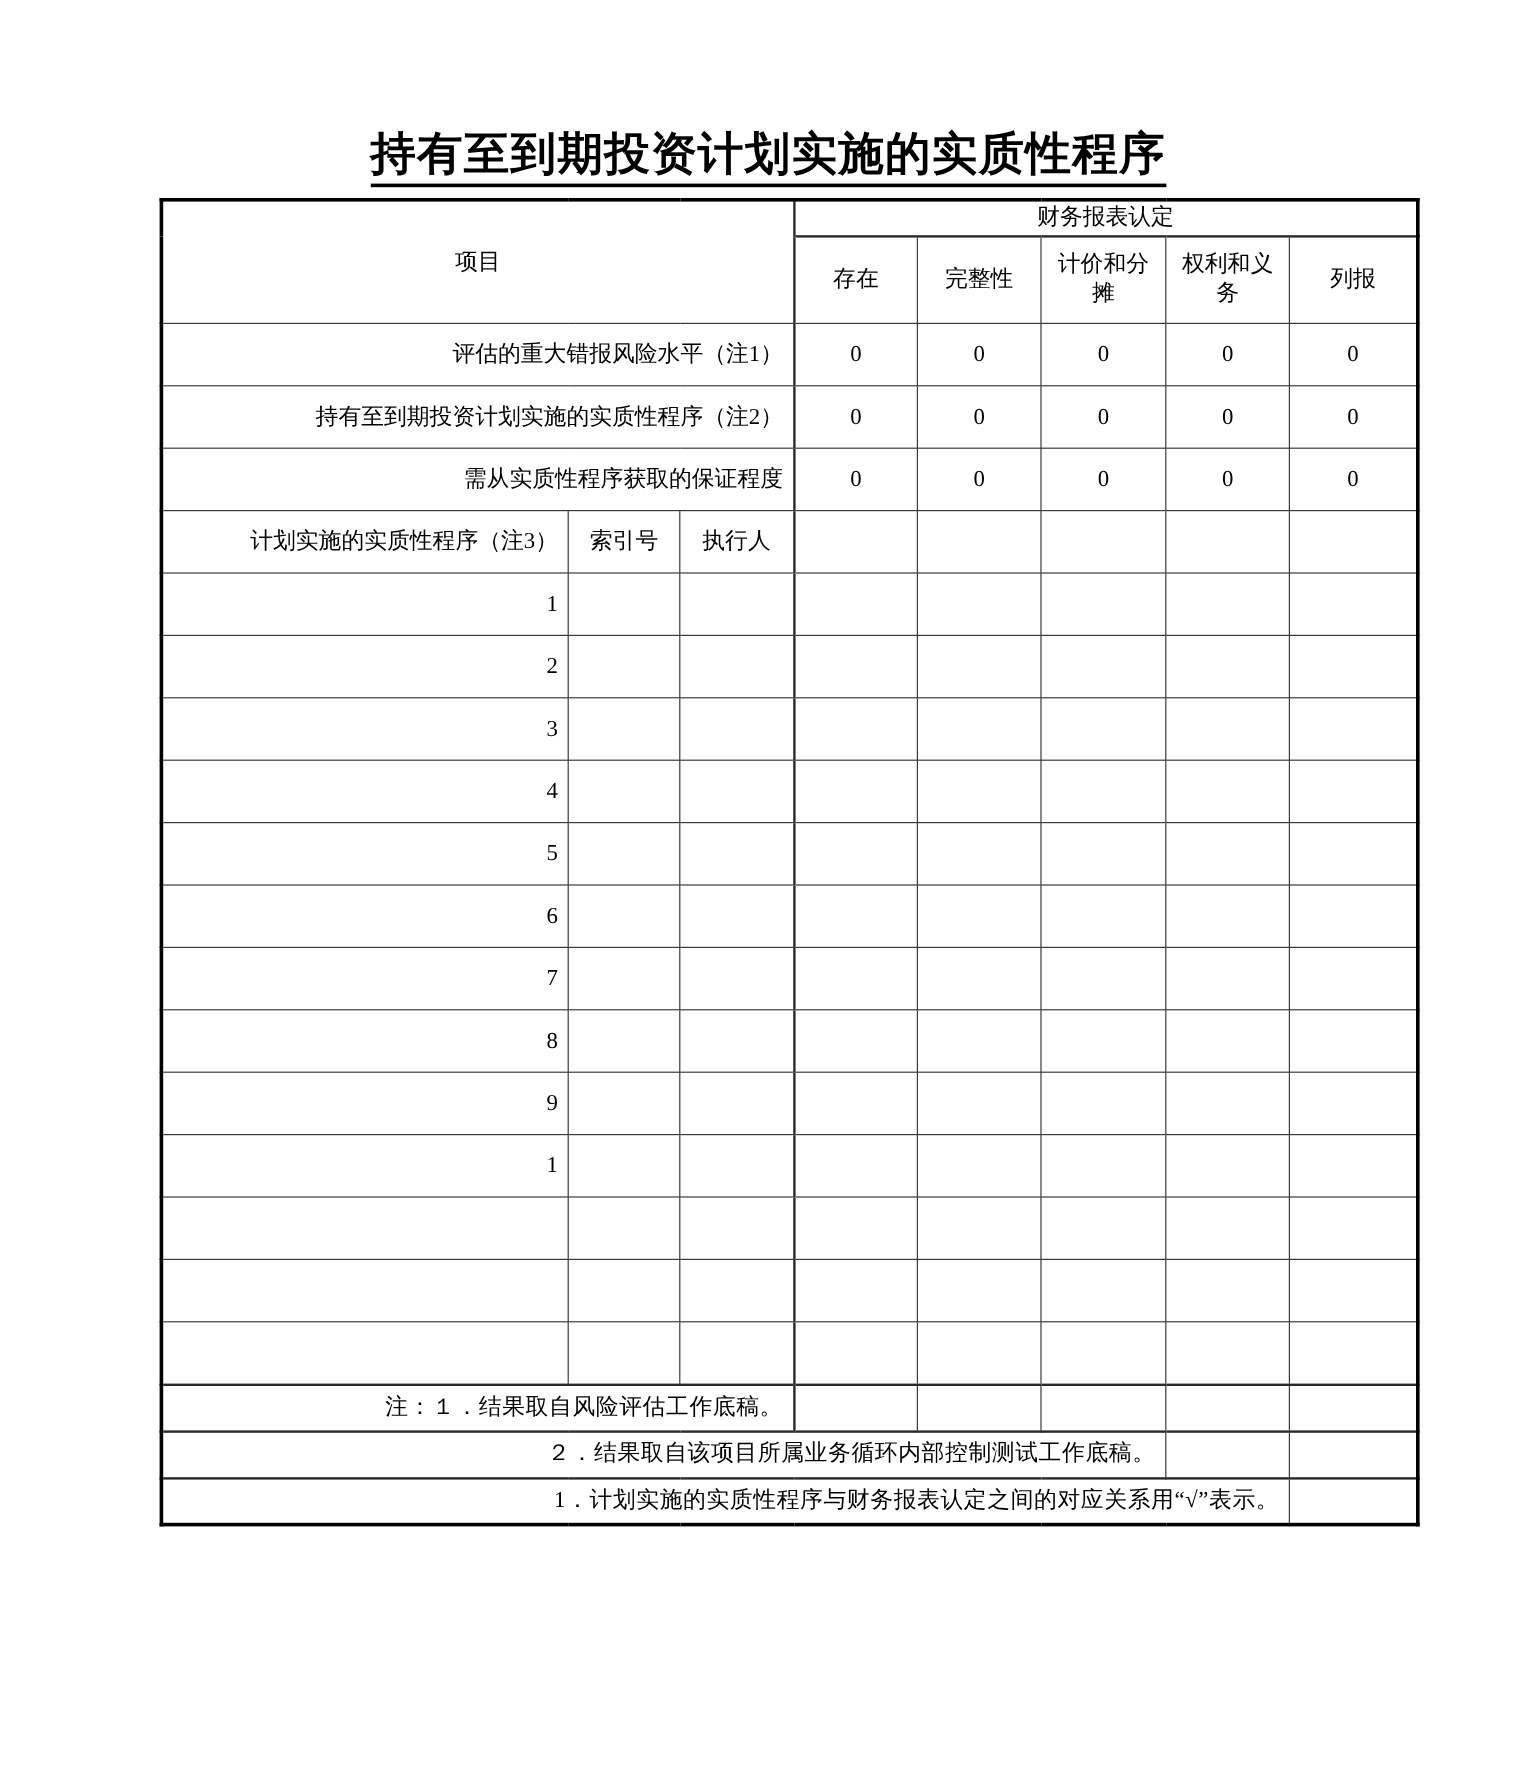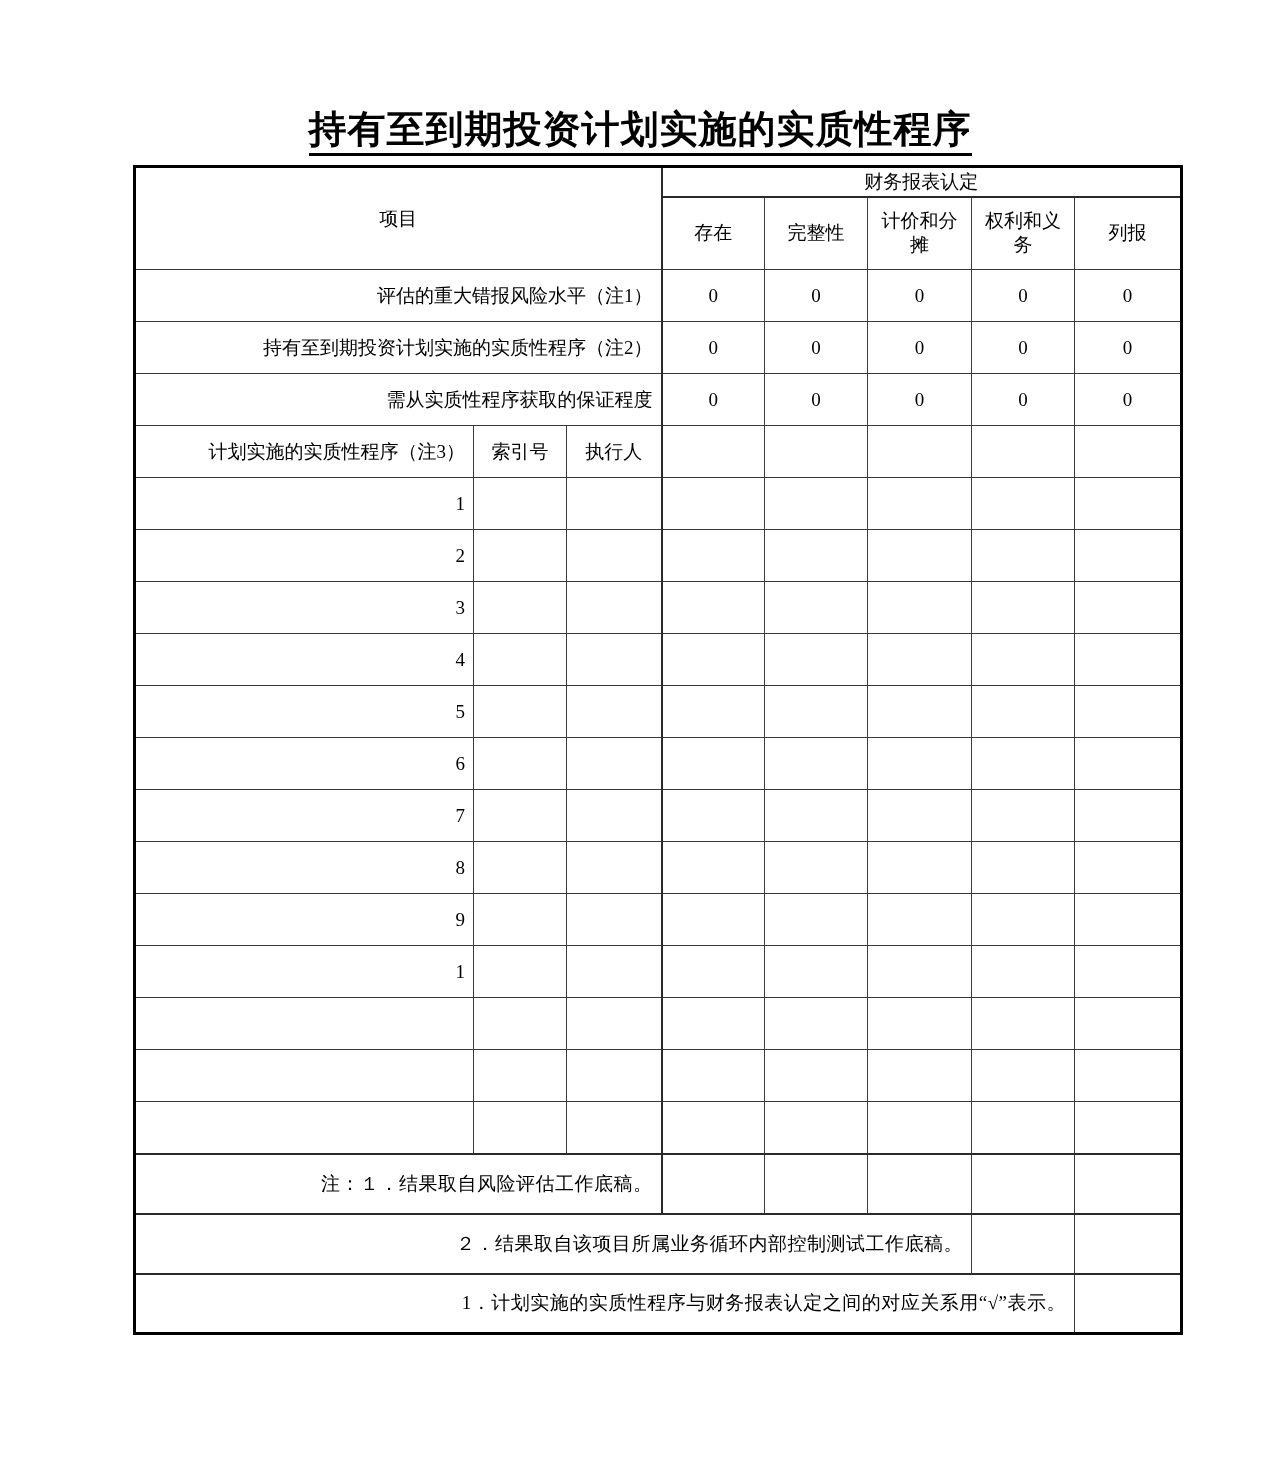--- a/index.html
+++ b/index.html
@@ -86,21 +86,21 @@
   .note-txt    { font-size: 20px; letter-spacing: 0.5px; white-space: nowrap; }
   .note-indent { padding-left: 34px; }
 
   
   tr.r-head-top td { height: 30px; }
   tr.r-head-bot td { height: 73px; }
   tr.r-data    td  { height: 52px; }
   tr.r-sub     td  { height: 52px; }
   tr.r-seq     td  { height: 52px; }
   tr.r-blank   td  { height: 52px; }
-  tr.r-note    td  { height: 60px; }
+  tr.r-note    td  { height: 39px; }
 
   
   .sep-strong { border-left-width: 2px !important; border-left-color:#2a2a2a !important; }
   .hr-strong  { border-top-width: 2px !important; border-top-color:#2a2a2a !important; }
 </style>
 </head>
 <body>
 
 <div class="page">
 

